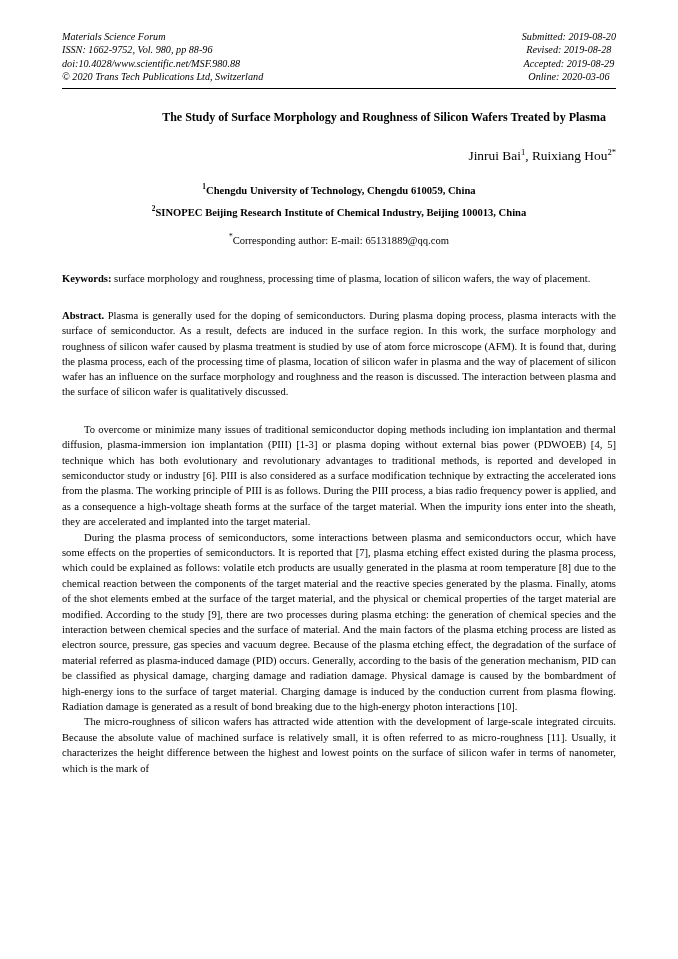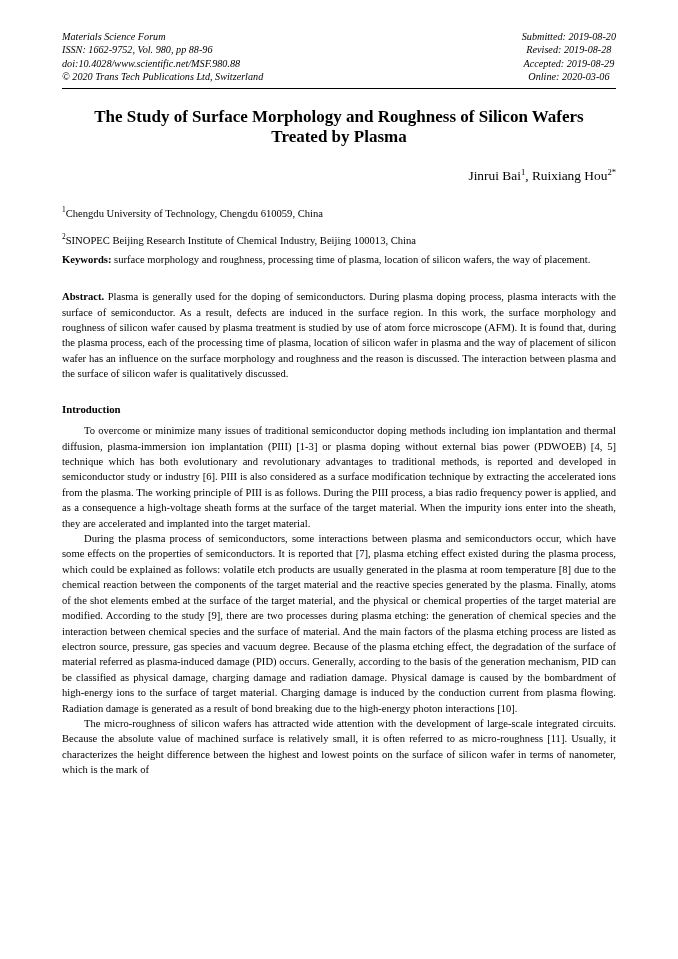--- a/index.html
+++ b/index.html
@@ -38,40 +38,42 @@
     text-align: center;
   }
   .header-rule {
     border-bottom: 0.9px solid #000;
     margin-top: 4px;
     margin-bottom: 18px;
   }
 
   
   .title {
-    text-align: center;
-    font-size: 17px;
+    text-align: right;
+    font-size: 12px;
     font-weight: bold;
     line-height: 20px;
     margin: 0 10px 16px 10px;
   }
 
   
   .authors {
     text-align: right;
     font-size: 13.4px;
     line-height: 18px;
     margin-bottom: 14px;
   }
   .authors sup { font-size: 8.6px; vertical-align: super; }
 
   .affil {
+    text-align: center;
     font-size: 10.6px;
-    line-height: 21px;
+    line-height: 16px;
     margin: 0 0 2px 0;
+    font-weight: bold;
   }
   .affil sup { font-size: 7.4px; vertical-align: super; }
 
   .corresponding {
     text-align: center;
     font-size: 10.6px;
     line-height: 17px;
     margin-top: 8px;
     margin-bottom: 22px;
   }
@@ -125,28 +127,30 @@
     <span>Jinrui Bai</span><sup>1</sup><span>, </span><span>Ruixiang Hou</span><sup>2*</sup>
   </div>
 
   <div class="affil">
     <sup>1</sup><span>Chengdu University of Technology, Chengdu 610059, China</span>
   </div>
   <div class="affil">
     <sup>2</sup><span>SINOPEC Beijing Research Institute of Chemical Industry, Beijing 100013, China</span>
   </div>
 
+  <div class="corresponding">
+    <sup>*</sup><span>Corresponding author: E-mail: 65131889@qq.com</span>
+  </div>
 
   <div class="kw">
     <b>Keywords:</b><span> surface morphology and roughness, processing time of plasma, location of silicon wafers, the way of placement.</span>
   </div>
 
   <div class="abs">
     <b>Abstract.</b><span> Plasma is generally used for the doping of semiconductors. During plasma doping process, plasma interacts with the surface of semiconductor. As a result, defects are induced in the surface region. In this work, the surface morphology and roughness of silicon wafer caused by plasma treatment is studied by use of atom force microscope (AFM). It is found that, during the plasma process, each of the processing time of plasma, location of silicon wafer in plasma and the way of placement of silicon wafer has an influence on the surface morphology and roughness and the reason is discussed. The interaction between plasma and the surface of silicon wafer is qualitatively discussed.</span>
   </div>
 
-  <div class="section-head">Introduction</div>
 
   <p class="para">To overcome or minimize many issues of traditional semiconductor doping methods including ion implantation and thermal diffusion, plasma-immersion ion implantation (PIII) [1-3] or plasma doping without external bias power (PDWOEB) [4, 5] technique which has both evolutionary and revolutionary advantages to traditional methods, is reported and developed in semiconductor study or industry [6]. PIII is also considered as a surface modification technique by extracting the accelerated ions from the plasma. The working principle of PIII is as follows. During the PIII process, a bias radio frequency power is applied, and as a consequence a high-voltage sheath forms at the surface of the target material. When the impurity ions enter into the sheath, they are accelerated and implanted into the target material.</p>
   <p class="para">During the plasma process of semiconductors, some interactions between plasma and semiconductors occur, which have some effects on the properties of semiconductors. It is reported that [7], plasma etching effect existed during the plasma process, which could be explained as follows: volatile etch products are usually generated in the plasma at room temperature [8] due to the chemical reaction between the components of the target material and the reactive species generated by the plasma. Finally, atoms of the shot elements embed at the surface of the target material, and the physical or chemical properties of the target material are modified. According to the study [9], there are two processes during plasma etching: the generation of chemical species and the interaction between chemical species and the surface of material. And the main factors of the plasma etching process are listed as electron source, pressure, gas species and vacuum degree. Because of the plasma etching effect, the degradation of the surface of material referred as plasma-induced damage (PID) occurs. Generally, according to the basis of the generation mechanism, PID can be classified as physical damage, charging damage and radiation damage. Physical damage is caused by the bombardment of high-energy ions to the surface of target material. Charging damage is induced by the conduction current from plasma flowing. Radiation damage is generated as a result of bond breaking due to the high-energy photon interactions [10].</p>
   <p class="para">The micro-roughness of silicon wafers has attracted wide attention with the development of large-scale integrated circuits. Because the absolute value of machined surface is relatively small, it is often referred to as micro-roughness [11]. Usually, it characterizes the height difference between the highest and lowest points on the surface of silicon wafer in terms of nanometer, which is the mark of</p>
 
 </div>
 
 </body></html>

